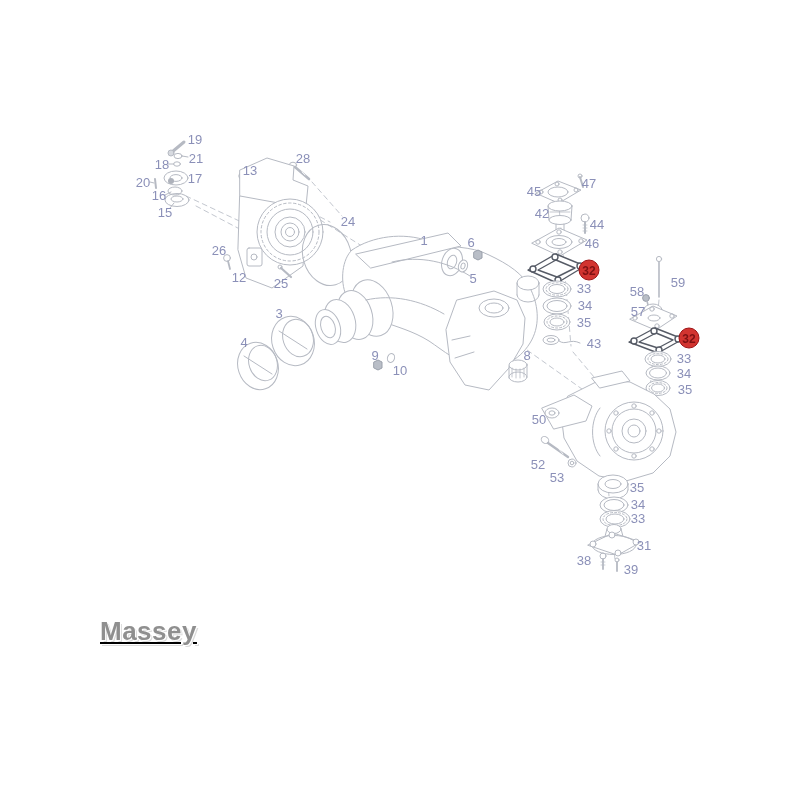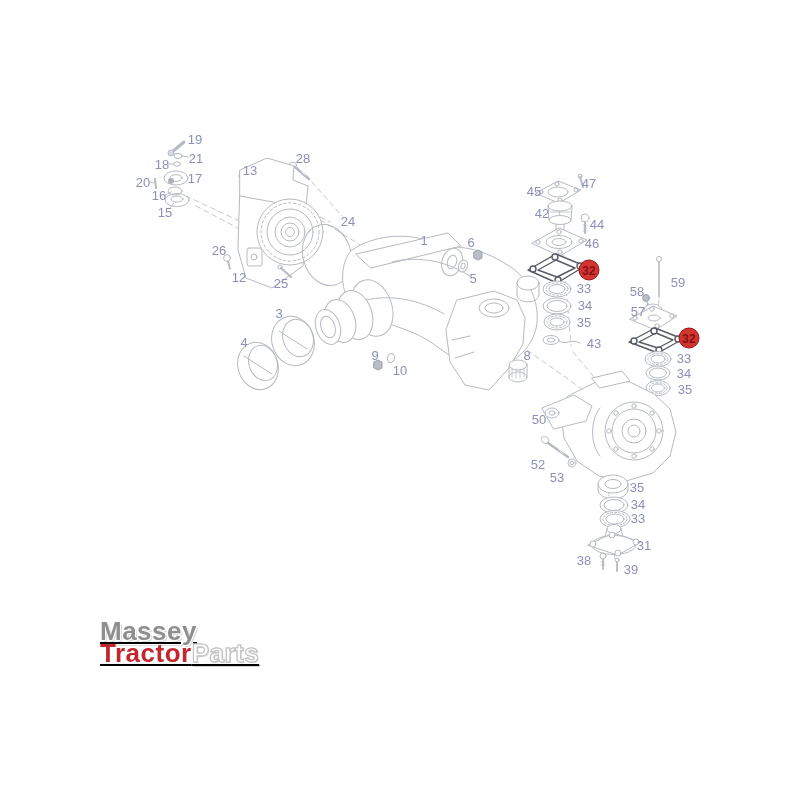--- a/index.html
+++ b/index.html
@@ -318,16 +318,15 @@
         </g>
         <g>
           <circle cx="689" cy="338" r="10" fill="#d23430" stroke="#9e1316"></circle>
           <text x="689" y="342.5" text-anchor="middle" fill="#7e1113" class="badge-label">32</text>
         </g>
       </g>
 </svg>
 
 <div class="logo">
   <div class="logo-line1">Massey</div>
-  <div class="logo-line2"><span class="logo-tractor">Tractor</span><span class="logo-parts">Parts</span></div>
 </div>
 
 </div>
 
 </body></html>

